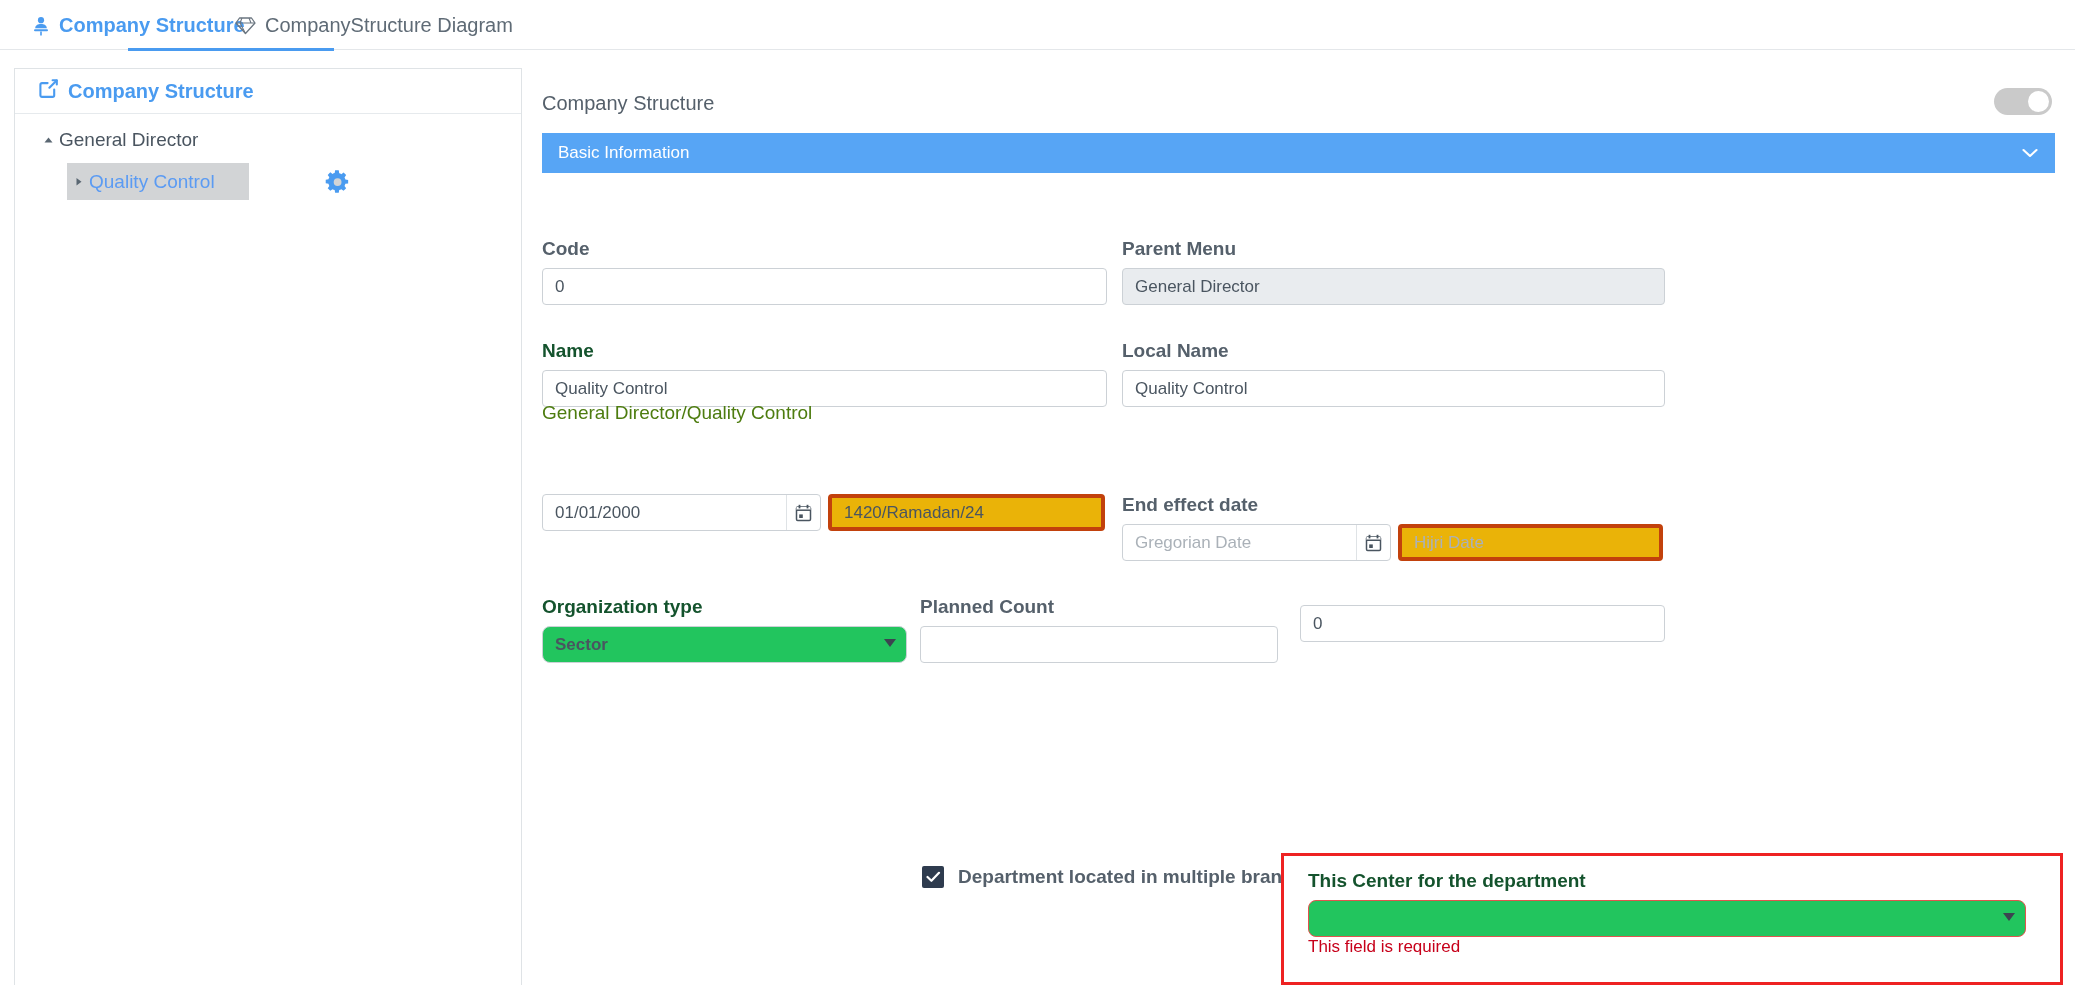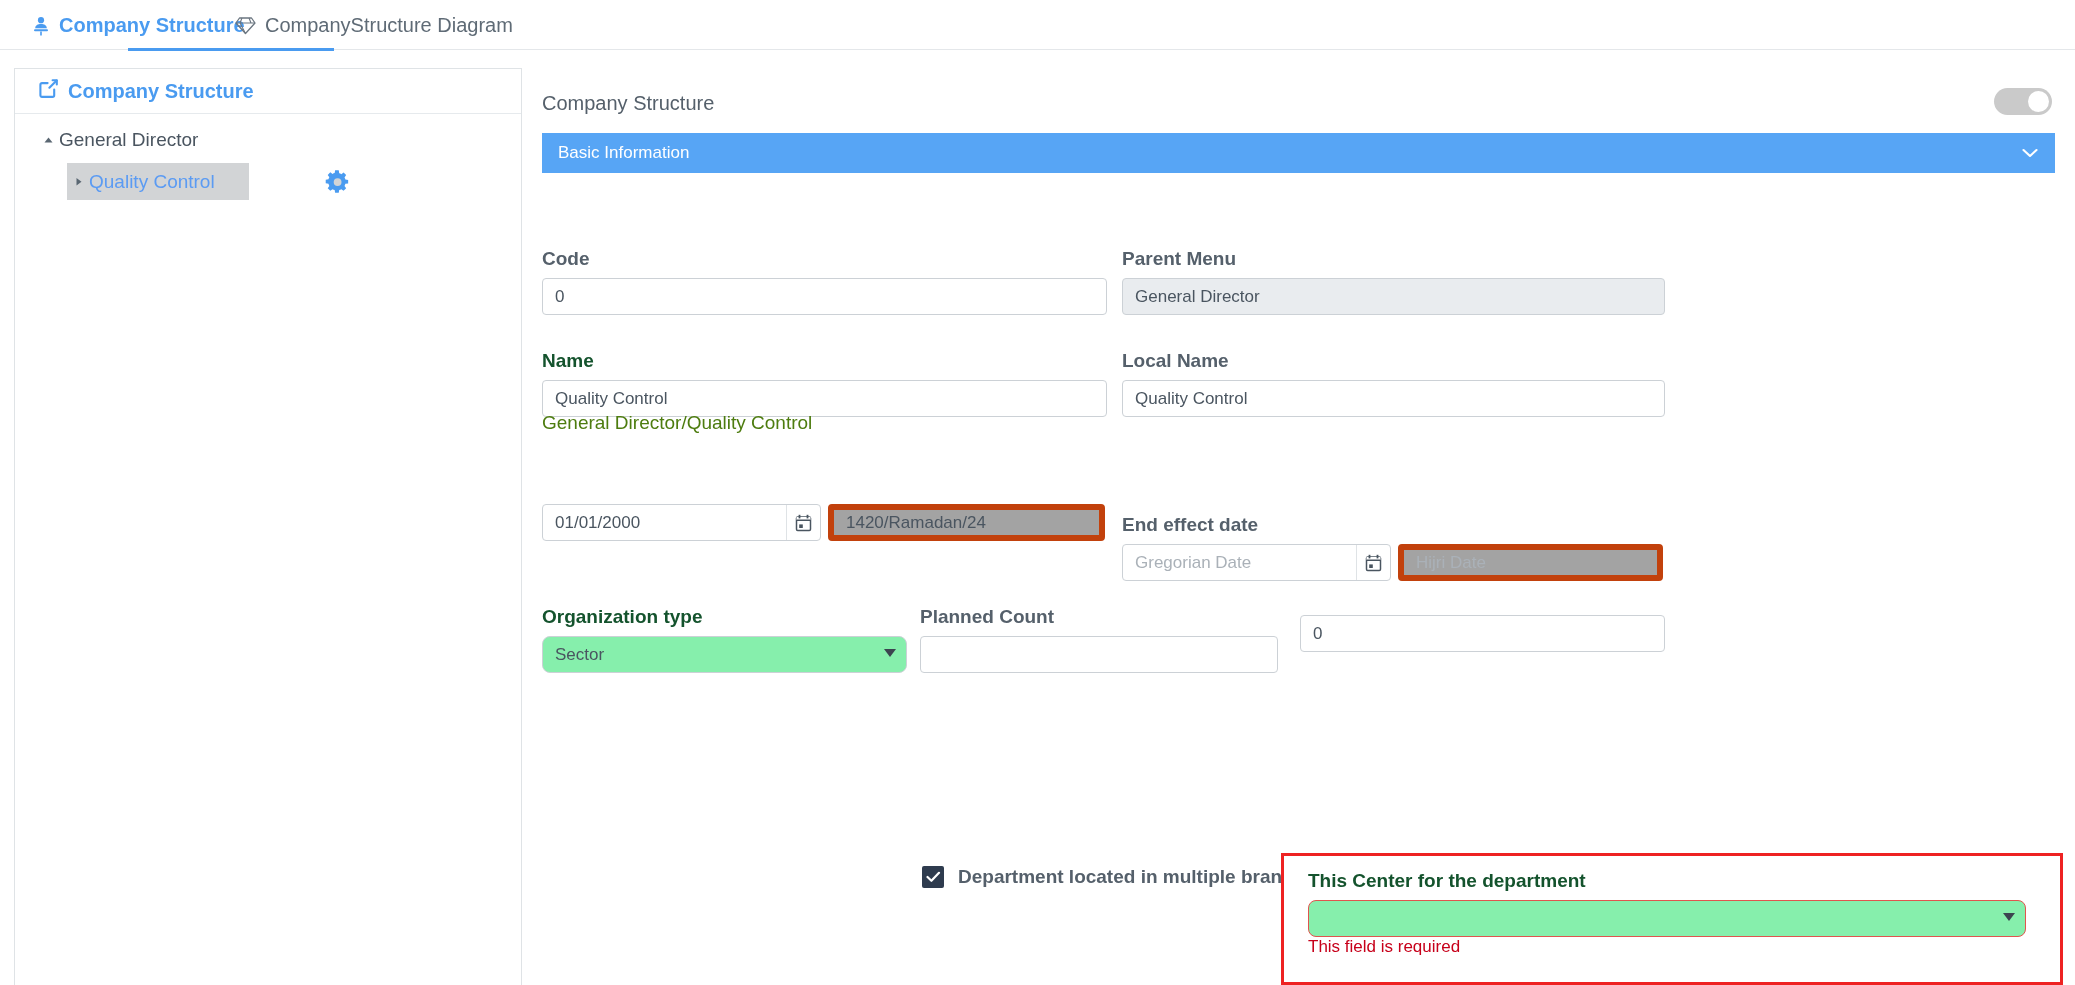--- a/index.html
+++ b/index.html
@@ -103,45 +103,45 @@
     background: #57a5f5; color: #ffffff;
     display: flex; align-items: center;
     padding-left: 16px; font-size: 17px; cursor: pointer;
   }
   .section-chev {
     position: absolute; right: 16px; top: 12px;
     color: #ffffff;
   }
 
   
-  .frow { position: absolute; margin-top: 10px; }
+  .frow { position: absolute; }
   .flabel {
     font-size: 19px; font-weight: bold; color: #55606b;
     margin-bottom: 8px; white-space: nowrap;
   }
   .flabel.req { color: #14532d; }
   .fval-static { font-size: 19px; color: #4d7c0f; }
   .inp {
     width: 100%; height: 37px;
     border: 1px solid #ccd1d6; border-radius: 4px;
     background: #ffffff; color: #4a5560;
     font-family: "Liberation Sans", sans-serif;
     font-size: 17px; padding: 0 12px; outline: none;
   }
   .inp::placeholder { color: #aab1b8; }
   .inp.readonly { background: #e9ecef; }
 
   .sel-wrap { position: relative; width: 100%; }
   .sel {
     width: 100%; height: 37px;
     border: 1px solid #ccd1d6; border-radius: 8px;
-    background: #86efac; color: #4a5560;
+    background: #22c55e; color: #4a5560;
     font-family: "Liberation Sans", sans-serif;
     font-size: 17px; padding: 0 32px 0 12px;
-    outline: none; appearance: none; -webkit-appearance: none;
+    outline: none; appearance: none; font-weight: bold; -webkit-appearance: none;
   }
   .sel.err { border: 1px solid #e0554e; }
   .sel-arrow {
     position: absolute; right: 11px; top: 13px;
     width: 0; height: 0; pointer-events: none;
     border-left: 6px solid transparent;
     border-right: 6px solid transparent;
     border-top: 8px solid #3c4450;
   }
 
@@ -158,24 +158,24 @@
     font-size: 17px; color: #4a5560; padding: 0 12px;
     background: transparent;
   }
   .dleft input::placeholder { color: #aab1b8; }
   .calbtn {
     width: 34px; height: 35px;
     display: flex; align-items: center; justify-content: center;
     border-left: 1px solid #dfe3e6; cursor: pointer;
   }
   .dright {
-    height: 37px; border: 6px solid #c2410c; border-radius: 4px;
+    height: 37px; border: 4px solid #c2410c; border-radius: 4px;
     font-family: "Liberation Sans", sans-serif;
     font-size: 17px; color: #4a5560; padding: 0 12px;
-    outline: none; background: #a3a3a3;
+    outline: none; background: #eab308;
   }
   .dright::placeholder { color: #aab1b8; }
 
   
   .cbrow {
     position: absolute; left: 422px; top: 866px;
     display: flex; align-items: center; gap: 14px;
   }
   .cbox {
     width: 22px; height: 22px; background: #2e3b4e;
@@ -323,21 +323,21 @@
             <rect x="3.6" y="0.8" width="1.8" height="3.6" fill="#4a5560"></rect>
             <rect x="11.6" y="0.8" width="1.8" height="3.6" fill="#4a5560"></rect>
             <rect x="4.2" y="10.4" width="3.6" height="3.6" fill="#4a5560"></rect>
           </svg>
         </span>
       </div>
       <input class="dright" style="width: 277px; margin-left: 7px;" value="1420/Ramadan/24">
     </div>
   </div>
 
-  <div class="frow" style="left:600px; top:436px; width:543px;">
+  <div class="frow" style="left:600px; top:426px; width:543px;">
     <div class="flabel">End effect date</div>
     <div class="dgroup">
       <div class="dleft">
         <input style="width: 233px;" placeholder="Gregorian Date">
         <span class="calbtn">
           <svg width="17" height="18" viewBox="0 0 17 18">
             <rect x="1.5" y="3" width="14" height="13.5" rx="1.2" fill="none" stroke="#4a5560" stroke-width="1.5"></rect>
             <rect x="1.5" y="3" width="14" height="3" fill="#ffffff"></rect>
             <path d="M1.5 6.2 H15.5" stroke="#4a5560" stroke-width="1.5"></path>
             <rect x="3.6" y="0.8" width="1.8" height="3.6" fill="#4a5560"></rect>

